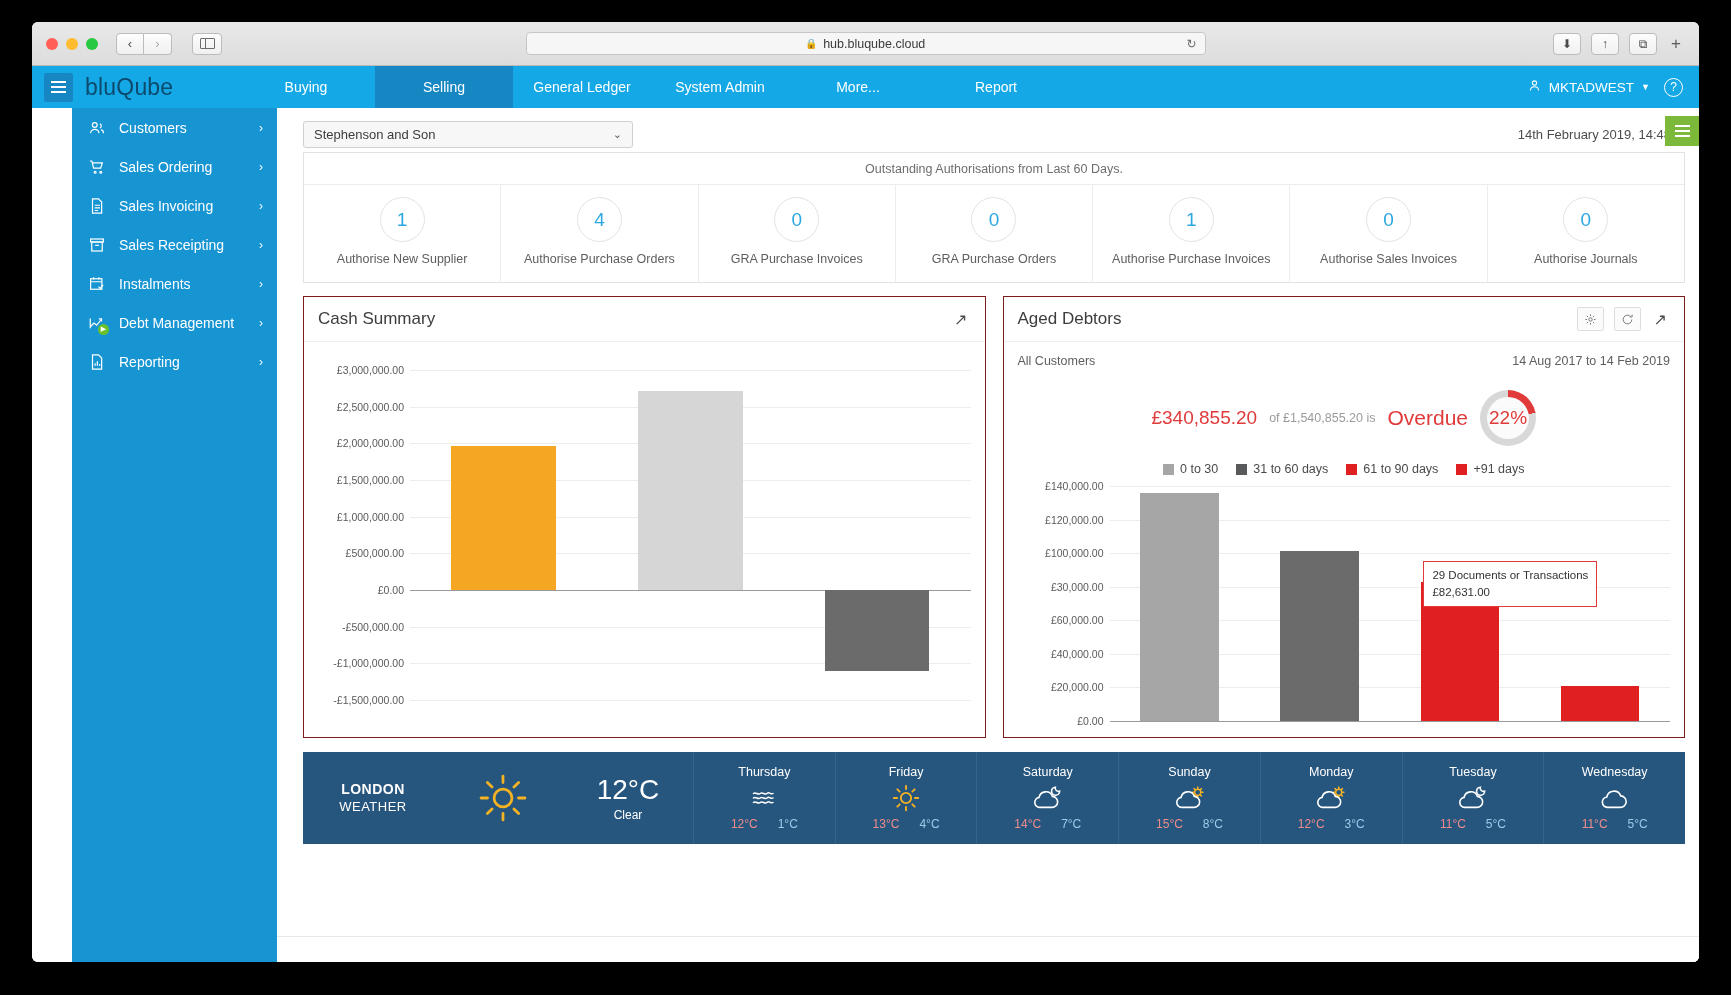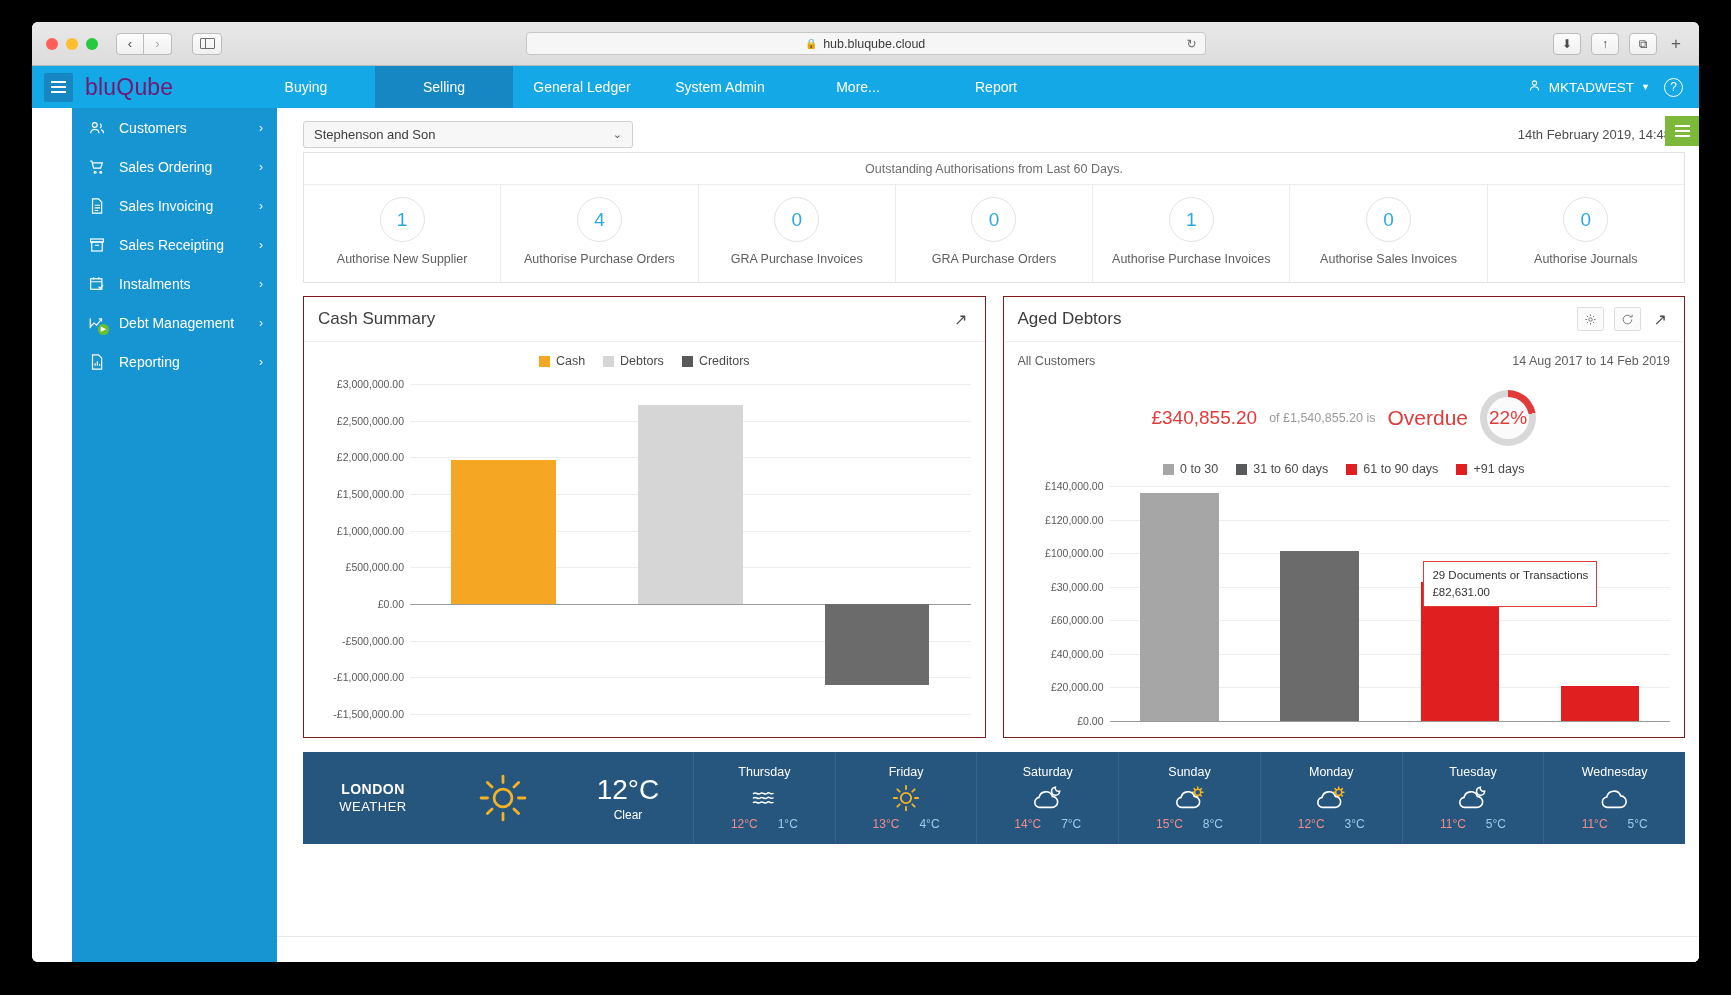--- a/index.html
+++ b/index.html
@@ -92,21 +92,21 @@
   }
   .brand {
     width: 205px; display: flex; align-items: center; gap: 12px; padding-left: 12px;
   }
   .burger {
     width: 29px; height: 29px; background: #1787c4;
     display: flex; flex-direction: column; align-items: center; justify-content: center; gap: 3px;
     border-radius: 2px;
   }
   .burger span { display: block; width: 15px; height: 2px; background: #fff; }
-  .brandname { color:#701a75; font-size: 23px; letter-spacing: .2px; }
+  .brandname { color:#0c4a6e; font-size: 23px; letter-spacing: .2px; }
 
   .topnav { display: flex; align-items: stretch; flex: 1; }
   .topnav-item {
     color: #fff; font-size: 14px;
     display: flex; align-items: center; justify-content: center;
     padding: 0 8px; min-width: 138px;
   }
   .topnav-item.active { background: #1787c4; }
 
   .topright { display: flex; align-items: center; gap: 14px; padding-right: 16px; color:#fff; }
@@ -470,34 +470,20 @@
             <div class="cards">
 
               <div class="card">
                 <div class="card-head">
                   <div class="card-title">Cash Summary</div>
                   <div class="card-actions">
                     <div class="expand-icon">↗</div>
                   </div>
                 </div>
                 <div class="card-body">
-                  <div class="chart-legend">
-                    <span class="lg">
-                      <span class="swatch" style="background:#f5a623"></span>
-                      <span>Cash</span>
-                    </span>
-                    <span class="lg">
-                      <span class="swatch" style="background:#d6d6d6"></span>
-                      <span>Debtors</span>
-                    </span>
-                    <span class="lg">
-                      <span class="swatch" style="background:#58595b"></span>
-                      <span>Creditors</span>
-                    </span>
-                  </div>
 
                   <div class="cs-chart">
                     <div class="y-axis">
                       <div class="y-tick" style="top:0%">£3,000,000.00</div>
                       <div class="y-tick" style="top:11.11%">£2,500,000.00</div>
                       <div class="y-tick" style="top:22.22%">£2,000,000.00</div>
                       <div class="y-tick" style="top:33.33%">£1,500,000.00</div>
                       <div class="y-tick" style="top:44.44%">£1,000,000.00</div>
                       <div class="y-tick" style="top:55.55%">£500,000.00</div>
                       <div class="y-tick" style="top:66.66%">£0.00</div>

